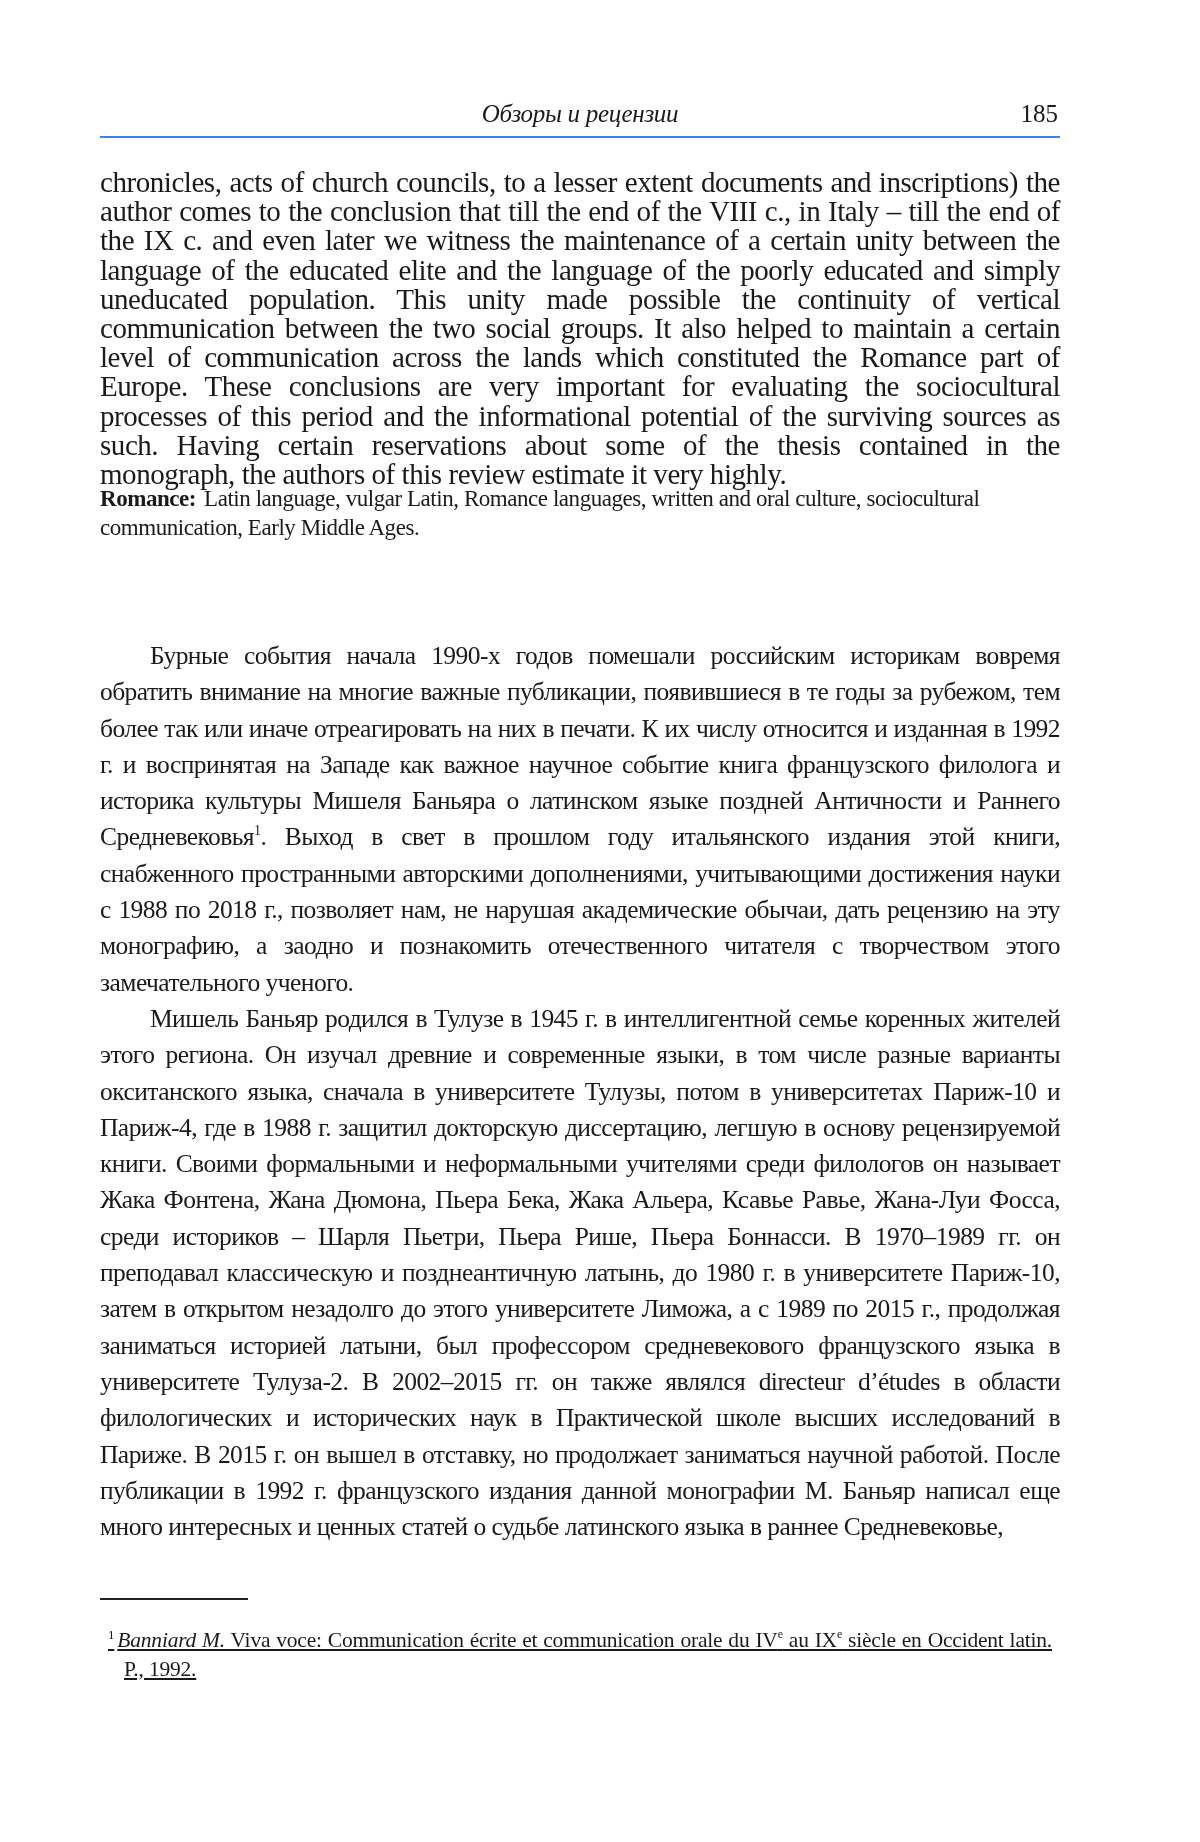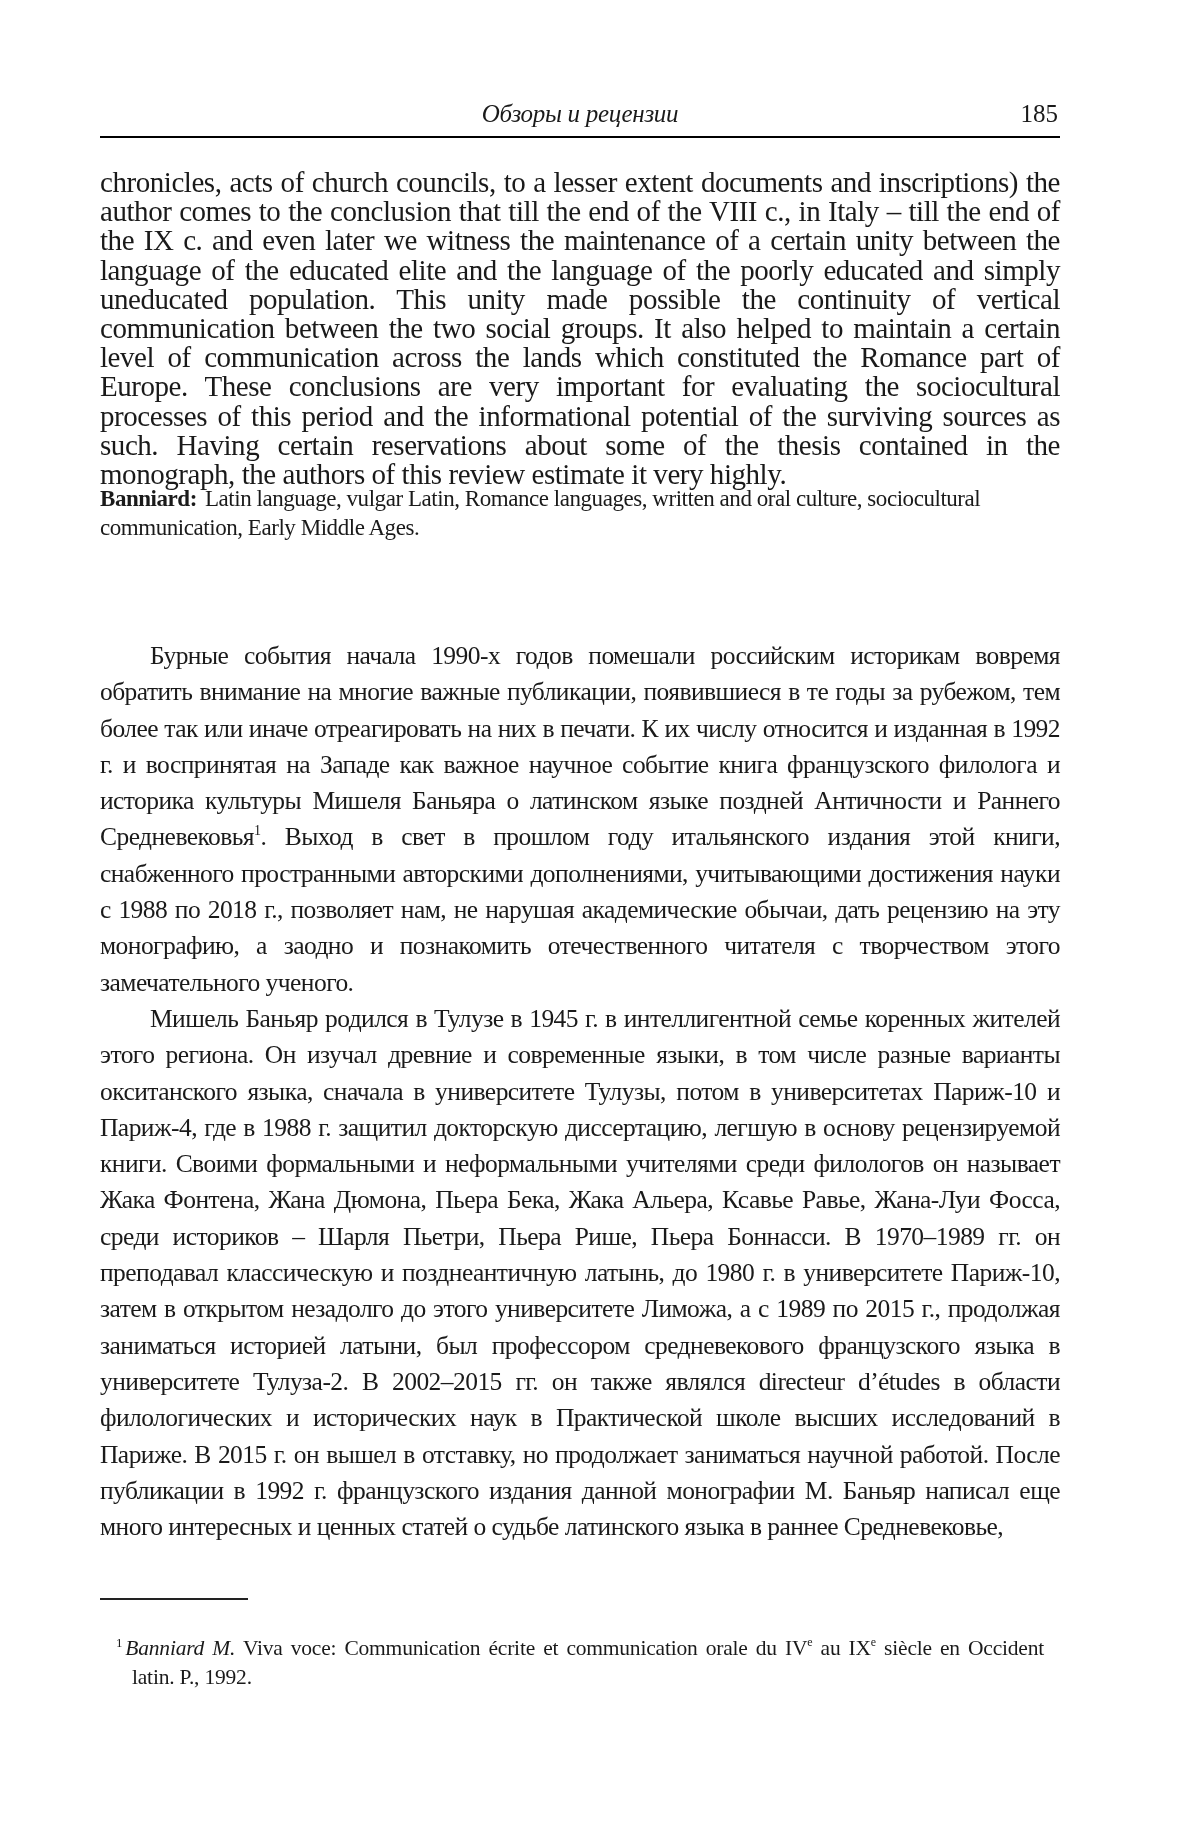--- a/index.html
+++ b/index.html
@@ -16,21 +16,21 @@
       left: 100px;
       top: 0;
       width: 960px;
     }
     .running-header {
       position: absolute;
       top: 96px;
       left: 0;
       width: 960px;
       height: 40px;
-      border-bottom: 2px solid #000000;
+      border-bottom: 2px solid #3b82f6;
     }
     .running-title {
       position: absolute;
       left: 0; right: 0;
       text-align: center;
       font-style: italic;
       font-size: 25px;
       top: 4px;
       letter-spacing: -0.3px;
     }
@@ -84,41 +84,41 @@
     .footnote {
       position: absolute;
       top: 1618px;
       left: 0;
       width: 960px;
       font-size: 21.5px;
       line-height: 28.5px;
       text-align: justify;
       letter-spacing: -0.2px;
     }
-    .footnote p { margin: 16px; padding-left: 16px; text-indent: -16px; }
+    .footnote p { margin: 8px; padding-left: 16px; text-indent: -16px; text-decoration: underline; }
     .footnote .fn-mark { font-size: 13px; vertical-align: 8px; line-height: 0; margin-right: 3px; }
     .footnote .fn-author { font-style: italic; }
     .footnote .fn-sup { font-size: 12px; vertical-align: 9px; line-height: 0; }
   </style>
 </head>
 <body>
 
 <div class="page">
 
   <div class="running-header">
     <div class="running-title">Обзоры и рецензии</div>
     <div class="page-number">185</div>
   </div>
 
   <div class="abstract">
     <p>chronicles, acts of church councils, to a lesser extent documents and inscriptions) the author comes to the conclusion that till the end of the VIII c., in Italy – till the end of the IX c. and even later we witness the maintenance of a certain unity between the language of the educated elite and the language of the poorly educated and simply uneducated population. This unity made possible the continuity of vertical communication between the two social groups. It also helped to maintain a certain level of communication across the lands which constituted the Romance part of Europe. These conclusions are very important for evaluating the sociocultural processes of this period and the informational potential of the surviving sources as such. Having certain reservations about some of the thesis contained in the monograph, the authors of this review estimate it very highly.</p>
   </div>
 
   <div class="keywords">
-    <span class="kw-label">Banniard:</span><span>Latin language, vulgar Latin, Romance languages, written and oral culture, sociocultural communication, Early Middle Ages.</span>
+    <span class="kw-label">Romance:</span><span>Latin language, vulgar Latin, Romance languages, written and oral culture, sociocultural communication, Early Middle Ages.</span>
   </div>
 
   <div class="body-text">
     <p><span>Бурные события начала 1990-х годов помешали российским историкам вовремя обратить внимание на многие важные публикации, появившиеся в те годы за рубежом, тем более так или иначе отреагировать на них в печати. К их числу относится и изданная в 1992 г. и воспринятая на Западе как важное научное событие книга французского филолога и историка культуры Мишеля Баньяра о латинском языке поздней Античности и Раннего Средневековья</span><sup>1</sup><span>. Выход в свет в прошлом году итальянского издания этой книги, снабженного пространными авторскими дополнениями, учитывающими достижения науки с 1988 по 2018 г., позволяет нам, не нарушая академические обычаи, дать рецензию на эту монографию, а заодно и познакомить отечественного читателя с творчеством этого замечательного ученого.</span></p>
     <p>Мишель Баньяр родился в Тулузе в 1945 г. в интеллигентной семье коренных жителей этого региона. Он изучал древние и современные языки, в том числе разные варианты окситанского языка, сначала в университете Тулузы, потом в университетах Париж-10 и Париж-4, где в 1988 г. защитил докторскую диссертацию, легшую в основу рецензируемой книги. Своими формальными и неформальными учителями среди филологов он называет Жака Фонтена, Жана Дюмона, Пьера Бека, Жака Альера, Ксавье Равье, Жана-Луи Фосса, среди историков – Шарля Пьетри, Пьера Рише, Пьера Боннасси. В 1970–1989 гг. он преподавал классическую и позднеантичную латынь, до 1980 г. в университете Париж-10, затем в открытом незадолго до этого университете Лиможа, а с 1989 по 2015 г., продолжая заниматься историей латыни, был профессором средневекового французского языка в университете Тулуза-2. В 2002–2015 гг. он также являлся directeur d’études в области филологических и исторических наук в Практической школе высших исследований в Париже. В 2015 г. он вышел в отставку, но продолжает заниматься научной работой. После публикации в 1992 г. французского издания данной монографии М. Баньяр написал еще много интересных и ценных статей о судьбе латинского языка в раннее Средневековье,</p>
   </div>
 
   <div class="footnote-rule"></div>
 
   <div class="footnote">

